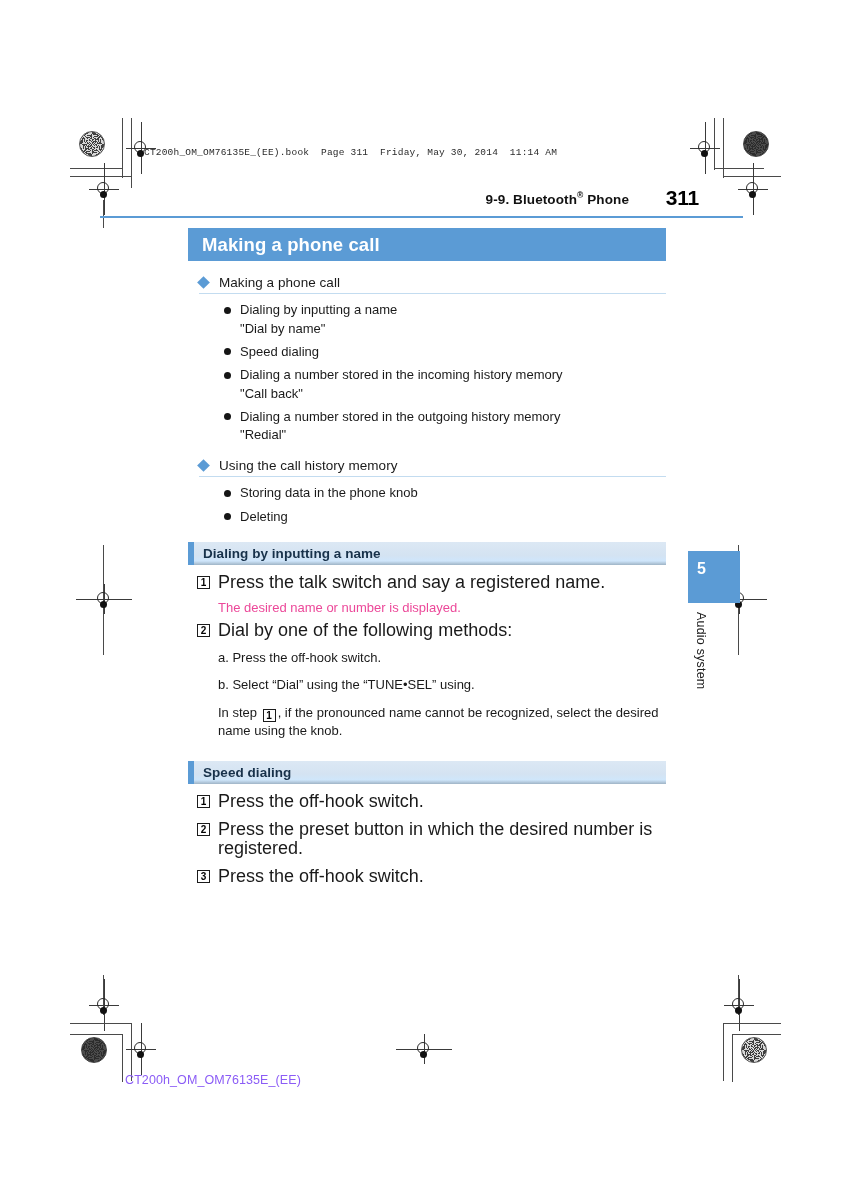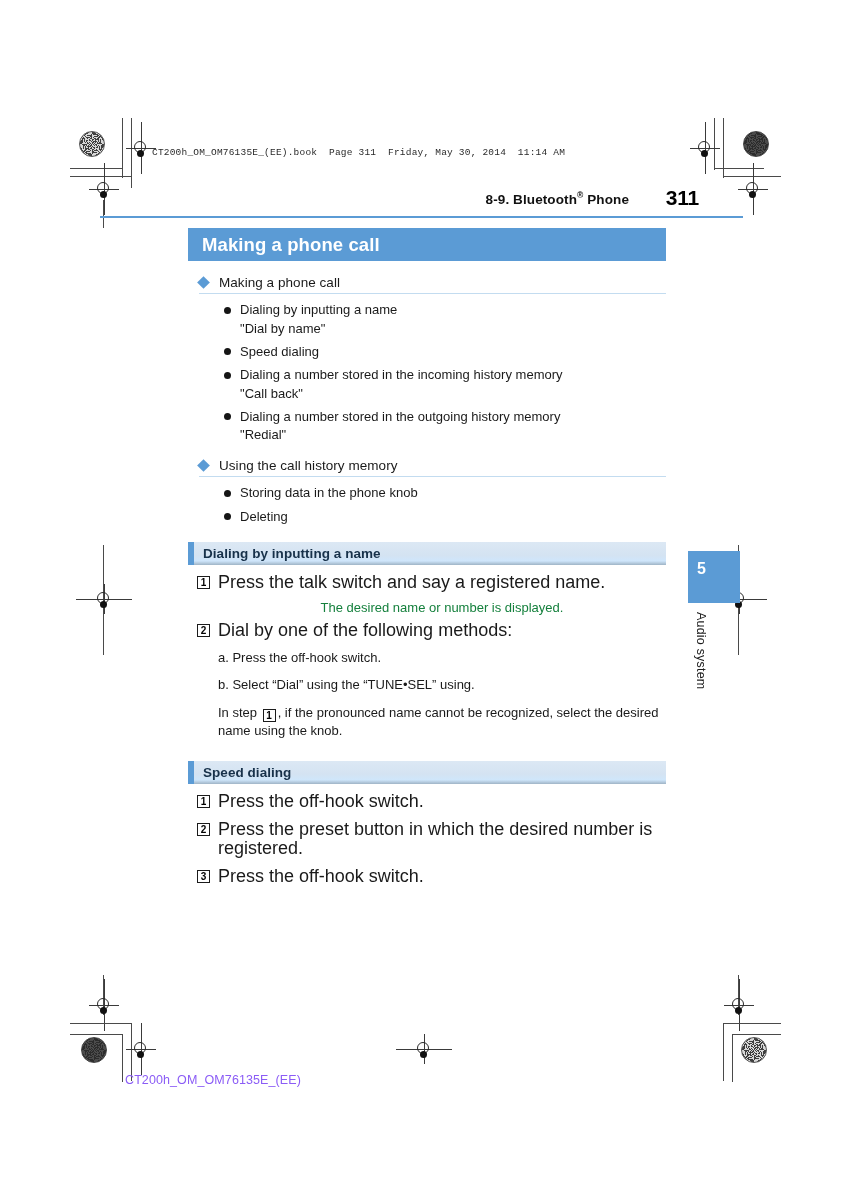--- a/index.html
+++ b/index.html
@@ -75,21 +75,21 @@
     position: absolute;
     background: #4a4a4a;
     pointer-events: none;
   }
   .crop-line.h { height: 1px; }
   .crop-line.v { width: 1px; }
 
   
   .slug {
     position: absolute;
-    left: 152px;
+    left: 144px;
     top: 147px;
     font-family: "Liberation Mono", monospace;
     font-size: 9.5px;
     letter-spacing: 0.2px;
     color: #2a2a2a;
     white-space: pre;
   }
 
   
   .page-header {
@@ -262,25 +262,24 @@
     margin: 0 2px;
   }
   .step-text {
     font-size: 18px;
     line-height: 18.5px;
     color: #1a1a1a;
   }
   .note {
     font-size: 13px;
     line-height: 18.5px;
-    color: #15803d;
+    color: #ec4899;
     padding-left: 30px;
     margin-top: 7px;
     margin-bottom: 4px;
-    text-align: center;
   }
   .sublettered {
     font-size: 13px;
     line-height: 18.5px;
     color: #1a1a1a;
     padding-left: 30px;
     margin-top: 9px;
   }
   .wrapnote {
     font-size: 13px;
@@ -420,21 +419,21 @@
 </div>
 <div class="crop-line h" style="left:723px; top:1023px; width:58px;"></div>
 <div class="crop-line h" style="left:732px; top:1034px; width:49px;"></div>
 <div class="crop-line v" style="left:723px; top:1023px; height:58px;"></div>
 <div class="crop-line v" style="left:732px; top:1034px; height:48px;"></div>
 <div class="reg-star" style="left:741px; top:1037px;"></div>
 
 <div class="slug">CT200h_OM_OM76135E_(EE).book  Page 311  Friday, May 30, 2014  11:14 AM</div>
 
 <div class="page-header">
-  <div class="hdr-section"><span>8-9. Bluetooth</span><sup>®</sup><span> Phone</span></div>
+  <div class="hdr-section"><span>9-9. Bluetooth</span><sup>®</sup><span> Phone</span></div>
   <div class="hdr-pageno">311</div>
 </div>
 <div class="header-rule"></div>
 
 <div class="content">
 
   <div class="banner">Making a phone call</div>
 
   <div class="group">
     <div class="group-head">

